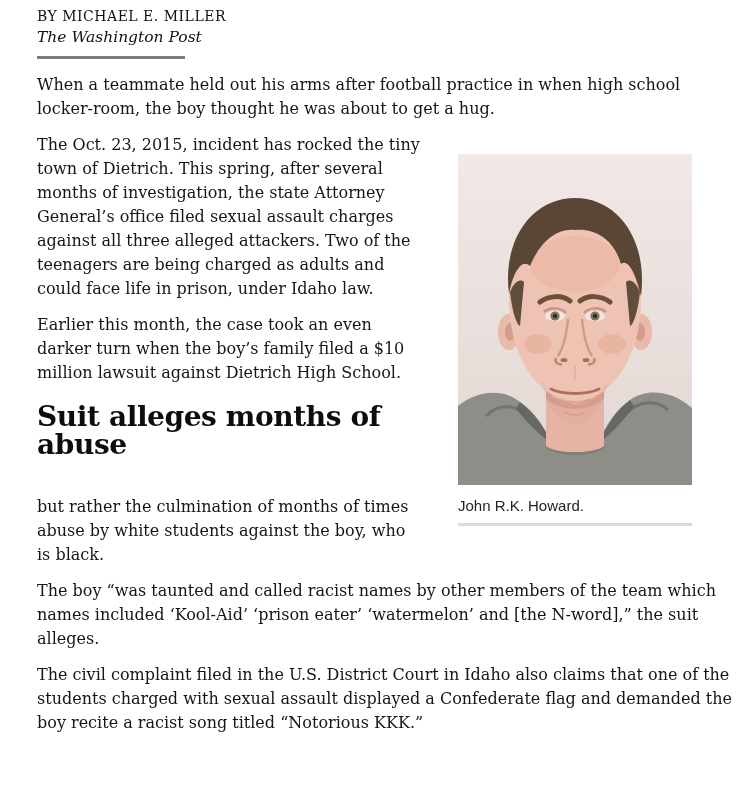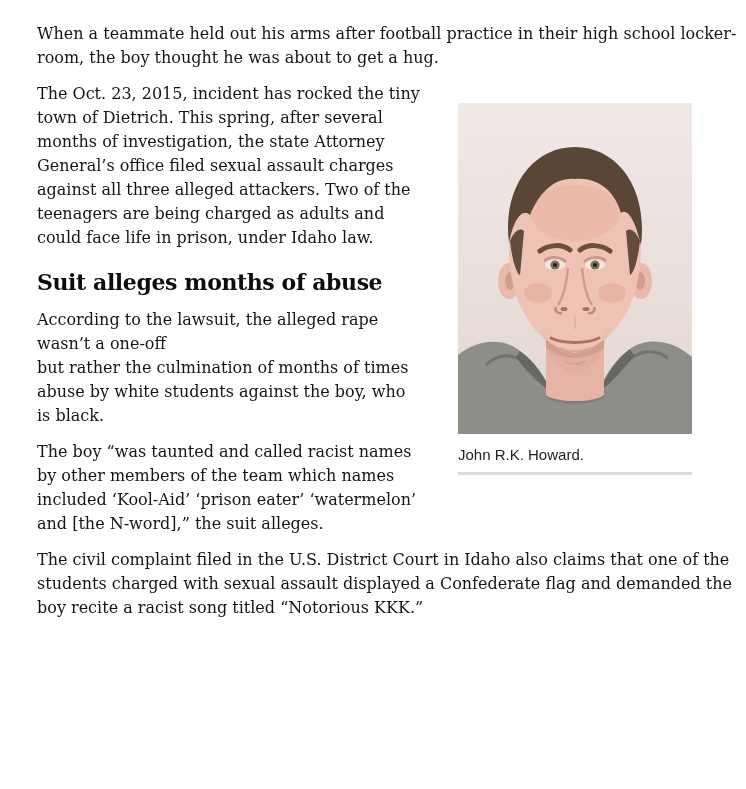--- a/index.html
+++ b/index.html
@@ -11,44 +11,49 @@
   .byline{font-size:14px;letter-spacing:0.5px;line-height:17px;color:#111;}
   .publication{font-style:italic;font-size:15.5px;line-height:19px;margin-top:3px;color:#111;}
   .byline-rule{width:148px;height:3px;background:#7c7c7c;margin-top:9px;}
 
   
   .article{margin-top:0;}
   .article p{font-size:16px;line-height:24px;margin:12px 0;color:#151515;}
   .article p:first-of-type{margin-top:14px;}
   h2.subheading{
     font-family:"DejaVu Serif", serif;
-    font-size:22px;line-height:28px;font-weight:bold;letter-spacing:-0.4px;
+    font-size:28px;line-height:28px;font-weight:bold;letter-spacing:-0.4px;
     margin:18px 0 0 0;color:#0d0d0d;
   }
 
   
   figure.mugshot{
     float:right;width:266px;margin:5px 0 0 20px;padding:16px;
   }
   figure.mugshot svg{display:block;width:234px;height:331px;}
   figcaption{
     font-family:"Liberation Sans", sans-serif;
     font-size:15px;line-height:18px;color:#222;margin-top:12px;
   }
   .caption-rule{width:234px;height:3px;background:#dadada;margin-top:8px;}
 </style>
 </head>
 <body>
 
 <div class="page">
 
+  <div class="byline-block">
+    <div class="byline">BY MICHAEL E. MILLER</div>
+    <div class="publication">The Washington Post</div>
+    <div class="byline-rule"></div>
+  </div>
 
   <div class="article">
 
-    <p>When a teammate held out his arms after football practice in their high school locker-room, the boy thought he was about to get a hug.</p>
+    <p>When a teammate held out his arms after football practice in when high school locker-room, the boy thought he was about to get a hug.</p>
 
     <figure class="mugshot">
       <svg viewBox="0 0 234 331" xmlns="http://www.w3.org/2000/svg" role="img">
         <defs>
           <linearGradient id="bgGrad" x1="0" y1="0" x2="0" y2="1">
             <stop offset="0" stop-color="#f1e9e6"></stop>
             <stop offset="1" stop-color="#e2d6d2"></stop>
           </linearGradient>
         </defs>
         <rect x="0" y="0" width="234" height="331" fill="url(#bgGrad)"></rect>
@@ -109,22 +114,23 @@
           <path d="M93,235 C105,241 129,241 141,235" stroke="#ad6f5f" stroke-width="3" stroke-linecap="round" fill="none"></path>
           <path d="M102,245 C110,249 124,249 132,245" stroke="#d99e8c" stroke-width="2" opacity="0.7" fill="none"></path>
           <path d="M107,258 C112,262 122,262 127,258" stroke="#c79582" stroke-width="2" opacity="0.5" fill="none"></path>
         </g>
       </svg>
       <figcaption>John R.K. Howard.</figcaption>
       <div class="caption-rule"></div>
     </figure>
 
     <p>The Oct. 23, 2015, incident has rocked the tiny town of Dietrich. This spring, after several months of investigation, the state Attorney General’s office filed sexual assault charges against all three alleged attackers. Two of the teenagers are being charged as adults and could face life in prison, under Idaho law.</p>
+    <p>Earlier this month, the case took an even darker turn when the boy’s family filed a $10 million lawsuit against Dietrich High School.</p>
 
     <h2 class="subheading">Suit alleges months of abuse</h2>
 
-    <p><span>According to the lawsuit, the alleged rape wasn’t a one-off</span><br><span>but rather the culmination of months of times abuse by white students against the boy, who is black.</span></p>
+    <p><br><span>but rather the culmination of months of times abuse by white students against the boy, who is black.</span></p>
 
     <p>The boy “was taunted and called racist names by other members of the team which names included ‘Kool-Aid’ ‘prison eater’ ‘watermelon’ and [the N-word],” the suit alleges.</p>
     <p>The civil complaint filed in the U.S. District Court in Idaho also claims that one of the students charged with sexual assault displayed a Confederate flag and demanded the boy recite a racist song titled “Notorious KKK.”</p>
 
   </div>
 </div>
 
 </body></html>

